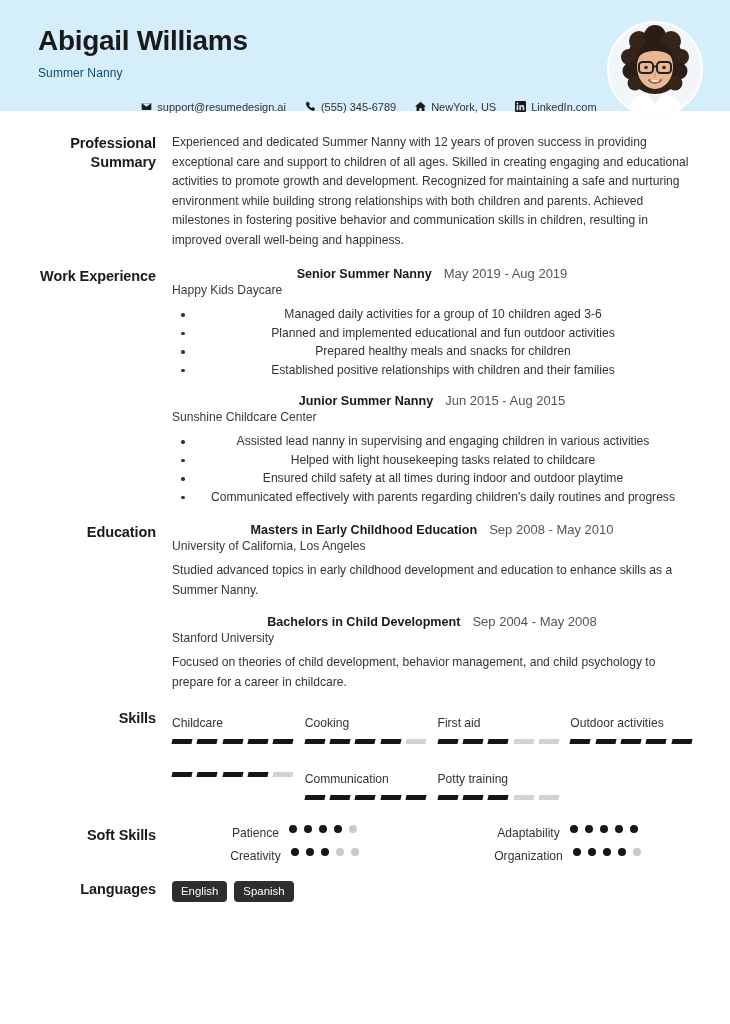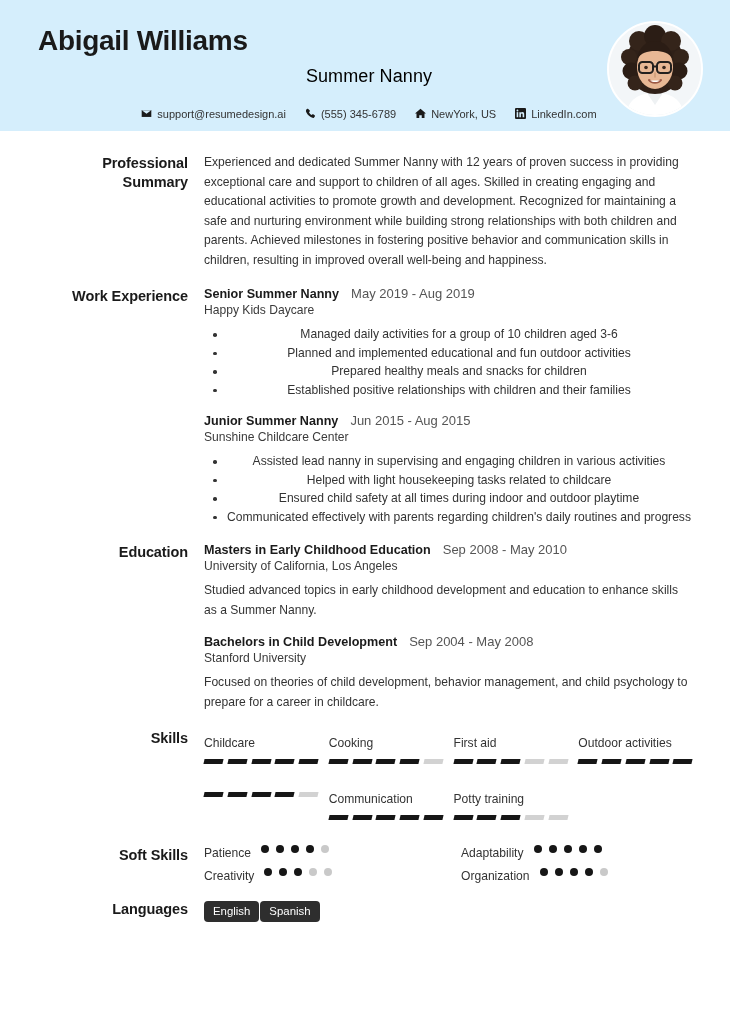--- a/index.html
+++ b/index.html
@@ -9,37 +9,36 @@
     height: 1024px;
     background: #ffffff;
     font-family: "Liberation Sans", sans-serif;
     color: #2b2b2b;
     overflow: hidden;
   }
 
   
   .header {
     background: #d5eefc;
-    height: 131px;
+    height: 111px;
     padding: 26px 30px 0 38px;
     position: relative;
   }
   .name {
     font-size: 28px;
     font-weight: bold;
     letter-spacing: -0.3px;
     color: #1a1a1a;
     line-height: 1.1;
   }
   .job-title {
-    font-size: 18px;
-    color: #000000;
+    font-size: 12px;
+    color: #0c4a6e;
     margin-top: 9px;
     letter-spacing: 0.1px;
-    text-align: center;
   }
   .contact-row {
     display: flex;
     align-items: center;
     margin-top: 21px;
     gap: 19px;
     justify-content: center;
   }
   .contact-item {
     display: flex;
@@ -64,21 +63,20 @@
   }
   .avatar svg { display: block; }
 
   
   .content { padding: 22px 38px 0 38px; }
 
   .section {
     display: flex;
     align-items: flex-start;
     margin-bottom: 16px;
-    margin-left: 32px;
   }
   .sec-head {
     width: 134px;
     flex: none;
     text-align: right;
     padding-right: 16px;
     font-size: 14.5px;
     font-weight: bold;
     color: #1a1a1a;
     line-height: 1.28;
@@ -92,21 +90,21 @@
     font-size: 12.1px;
     line-height: 1.62;
     color: #333;
   }
 
   
   .entry { margin-bottom: 14px; }
   .entry:last-child { margin-bottom: 0; }
   .entry-top {
     display: flex;
-    justify-content: flex-start;
+    justify-content: center;
     align-items: baseline;
     gap: 12px;
   }
   .entry-title {
     font-size: 12.6px;
     font-weight: bold;
     color: #1a1a1a;
   }
   .entry-date {
     font-size: 13px;
@@ -180,21 +178,21 @@
   
   .soft-grid {
     display: grid;
     grid-template-columns: 1fr 1fr;
     column-gap: 26px;
     row-gap: 8px;
   }
   .soft {
     display: flex;
     align-items: flex-start;
-    justify-content: flex-start;
+    justify-content: center;
     gap: 10px;
   }
   .soft-name {
     font-size: 12.1px;
     color: #333;
     padding-top: 1px;
   }
   .soft-dots {
     width: 70px;
     flex: none;
@@ -204,21 +202,21 @@
   }
   .dot {
     width: 8px;
     height: 8px;
     border-radius: 50%;
     background: #c9c9c9;
   }
   .dot.on { background: #161616; }
 
   
-  .lang-row { display: flex; gap: 1px; padding-top: 2px; }
+  .lang-row { display: flex; gap: 7px; padding-top: 2px; }
   .lang-pill {
     background: #2e2e2e;
     color: #ffffff;
     font-size: 11.4px;
     padding: 4px 9px 5px 9px;
     border-radius: 4px;
     white-space: nowrap;
   }
 </style>
 </head>

